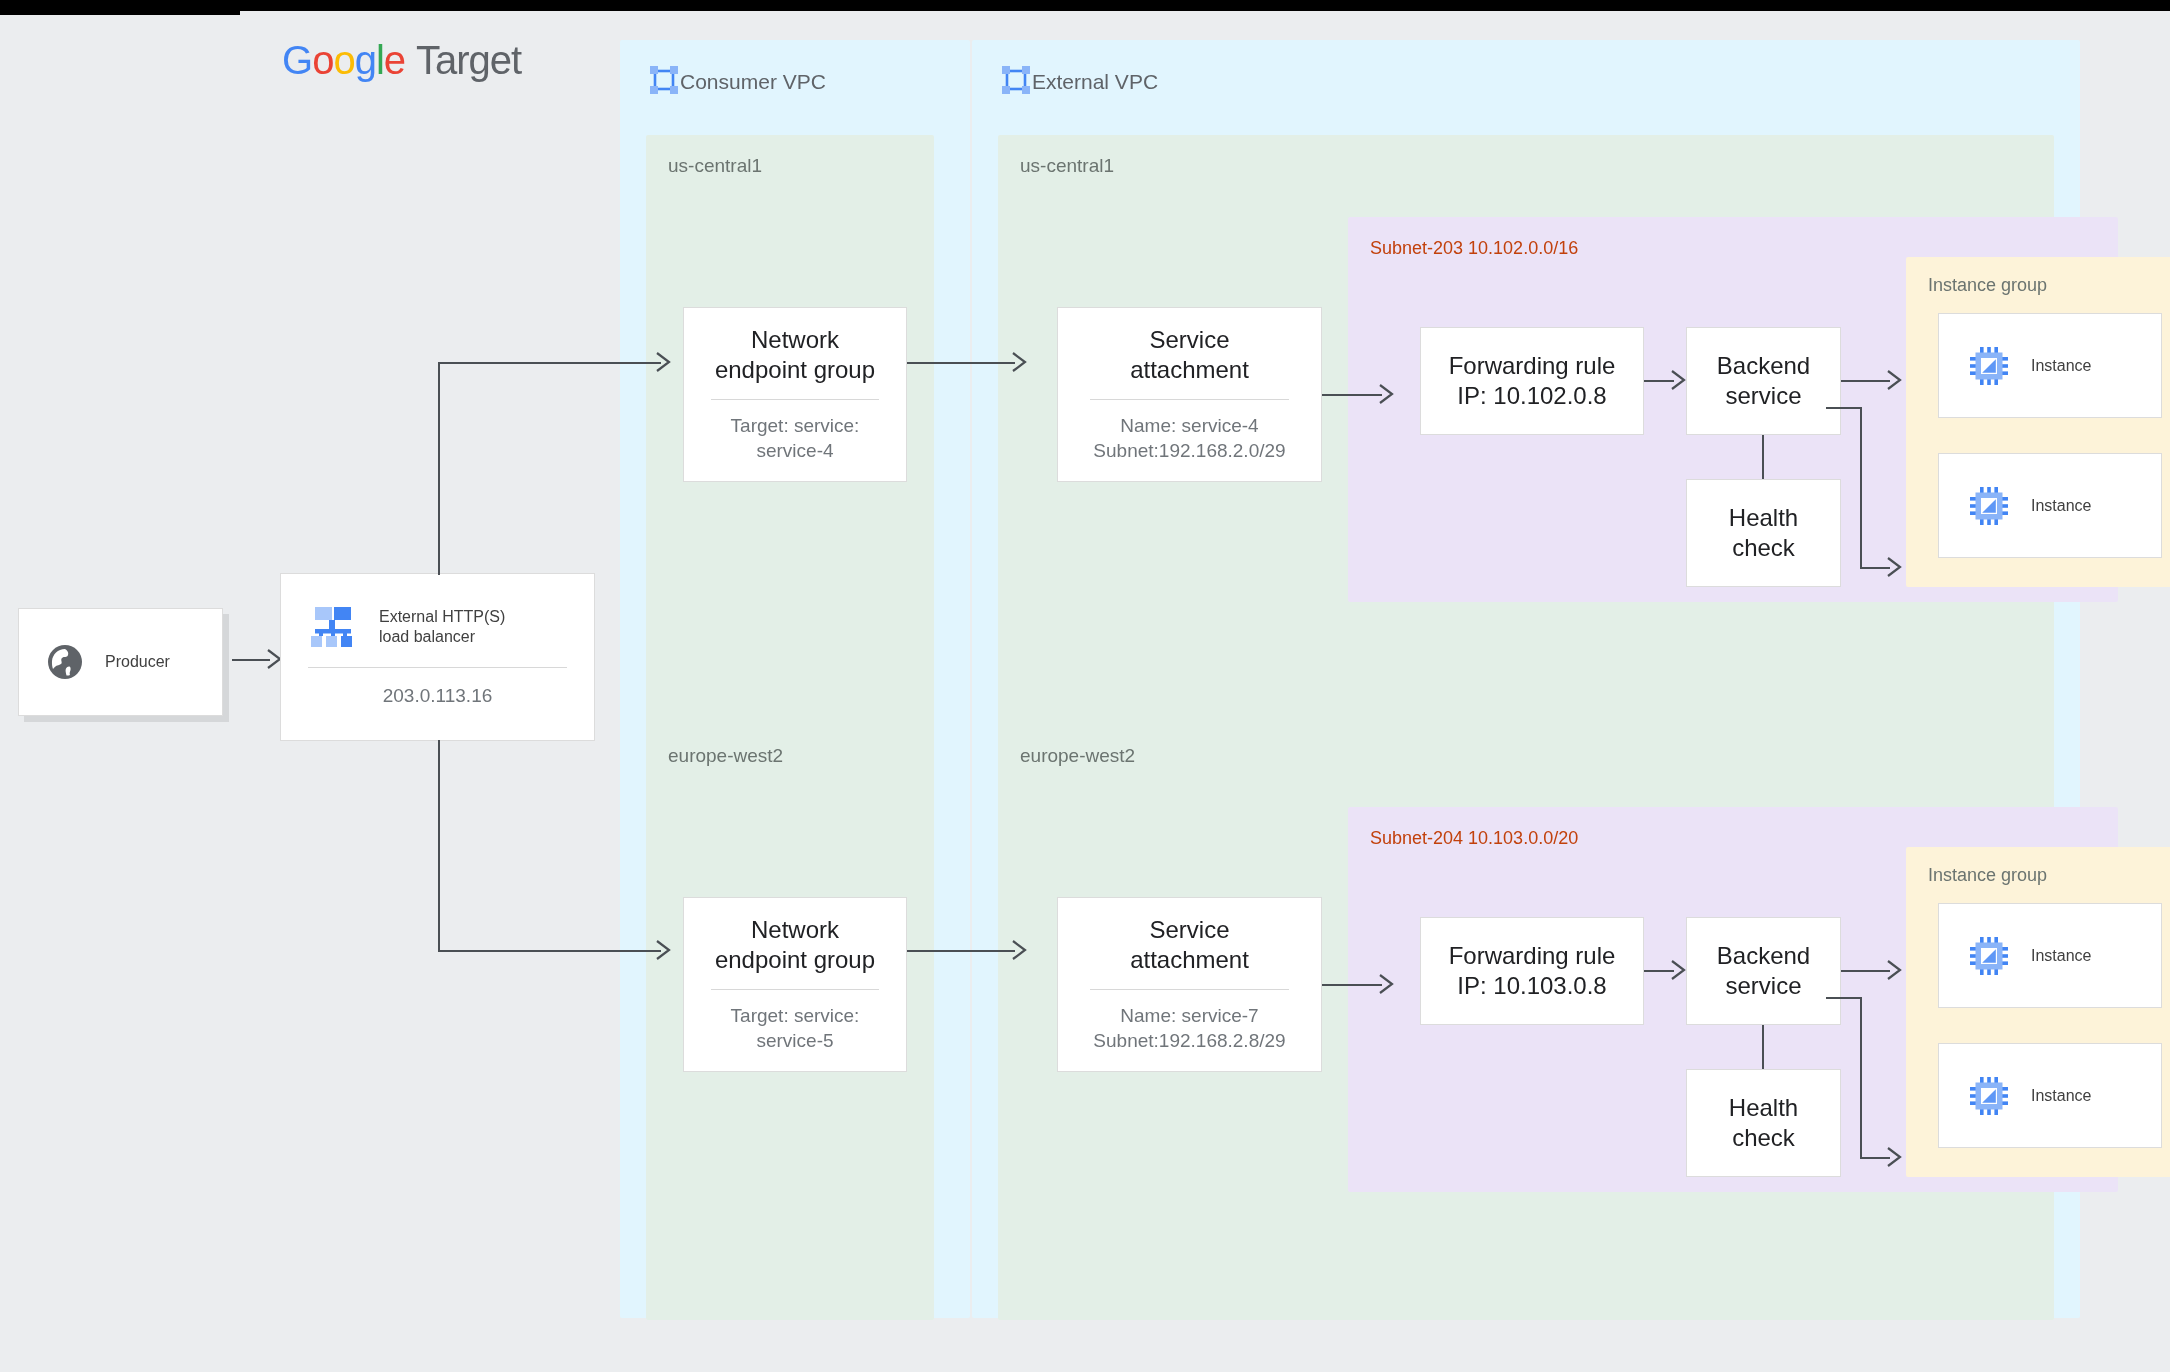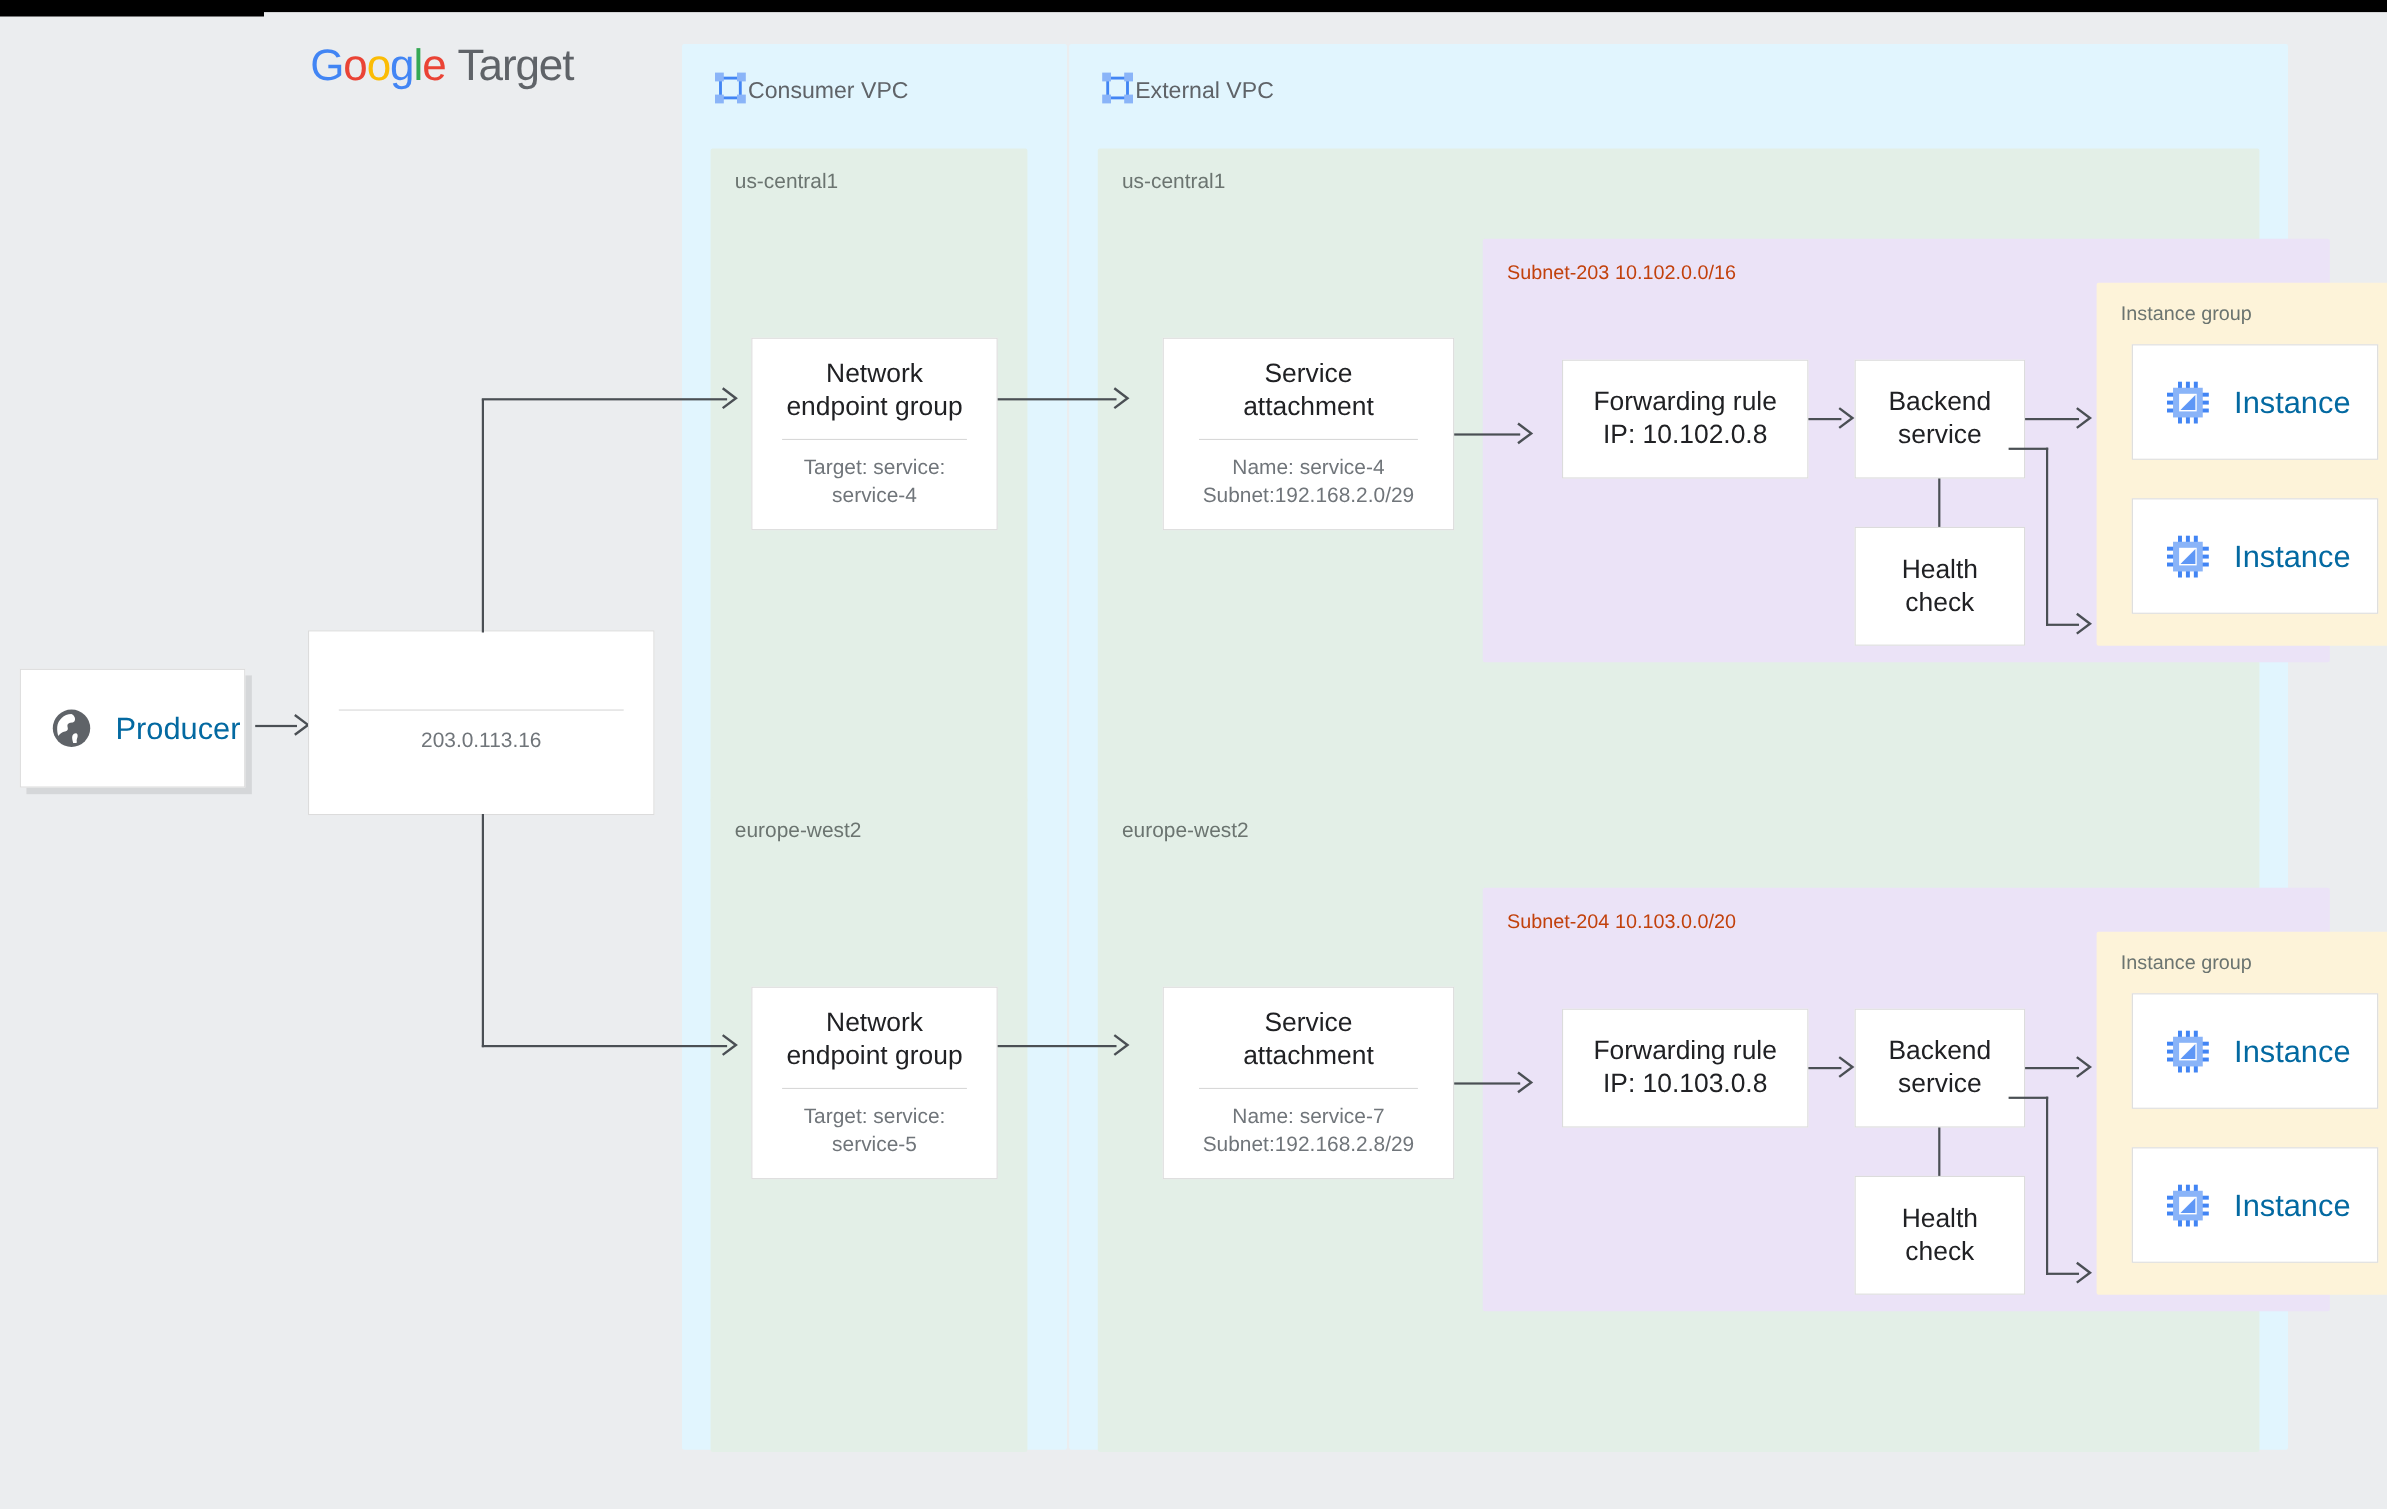--- a/index.html
+++ b/index.html
@@ -36,21 +36,21 @@
   
   .card{position:absolute;background:#fff;border:1px solid #dcdcdc;box-sizing:border-box;
         display:flex;flex-direction:column;align-items:center;justify-content:center;}
   .card-title{font-size:24px;color:#202124;text-align:center;line-height:1.25;white-space:pre-line;}
   .card-div{width:76%;height:1px;background:#d8d8d8;margin:14px 0 14px 0;}
   .card-sub{font-size:19px;color:#70757a;text-align:center;line-height:1.3;white-space:pre-line;}
   .card-plain .card-title{font-size:24px;}
 
   .card-row{position:absolute;background:#fff;border:1px solid #dcdcdc;box-sizing:border-box;
             display:flex;flex-direction:row;align-items:center;}
-  .row-label{font-size:28px;color:#0369a1;white-space:pre-line;line-height:1.25;}
+  .row-label{font-size:16px;color:#404040;white-space:pre-line;line-height:1.25;}
 
   .shadowbox{box-shadow:6px 6px 0 0 rgba(0,0,0,0.09);}
 
   
   .ln{position:absolute;background:#4a4f54;}
   .hl{height:2px;}
   .vl{width:2px;}
   svg.arrowhead{position:absolute;overflow:visible;}
 </style>
 </head>
@@ -347,20 +347,38 @@
   </span>
   <span class="row-label" style="margin-left:20px;">Producer</span>
 </div>
 
 <div class="ln hl" style="left:232px;top:659px;width:38px;"></div>
 <svg class="arrowhead" style="left:266px;top:649px;" width="18" height="20">
   <polyline points="2,1 14,10 2,19" fill="none" stroke="#4a4f54" stroke-width="2.2"></polyline>
 </svg>
 
 <div class="card" style="left:280px;top:573px;width:315px;height:168px;align-items:stretch;justify-content:center;">
+  <div style="display:flex;align-items:center;padding:0 0 0 28px;">
+    <span style="display:flex;">
+      <svg width="48" height="44" viewBox="0 0 48 44">
+        <rect x="6" y="2" width="17" height="13" fill="#A8C7FA"></rect>
+        <rect x="25" y="2" width="17" height="13" fill="#4285F4"></rect>
+        <rect x="20" y="15" width="6" height="9" fill="#4285F4"></rect>
+        <rect x="6" y="24" width="36" height="4.5" fill="#4285F4"></rect>
+        <rect x="10" y="26" width="4" height="5" fill="#4285F4"></rect>
+        <rect x="22" y="26" width="4" height="5" fill="#4285F4"></rect>
+        <rect x="34" y="26" width="4" height="5" fill="#4285F4"></rect>
+        <rect x="2" y="31" width="11" height="11" fill="#A8C7FA"></rect>
+        <rect x="17" y="31" width="11" height="11" fill="#A8C7FA"></rect>
+        <rect x="32" y="31" width="11" height="11" fill="#4285F4"></rect>
+      </svg>
+    </span>
+    <span class="row-label" style="margin-left:22px;">External HTTP(S)
+load balancer</span>
+  </div>
   <div class="card-div" style="width:83%;align-self:center;margin:18px 0 16px 0;"></div>
   <div class="card-sub" style="align-self:center;">203.0.113.16</div>
 </div>
 
 <div class="ln vl" style="left:438px;top:363px;height:212px;"></div>
 <div class="ln hl" style="left:438px;top:362px;width:223px;"></div>
 <svg class="arrowhead" style="left:655px;top:352px;" width="18" height="20">
   <polyline points="2,1 14,10 2,19" fill="none" stroke="#4a4f54" stroke-width="2.2"></polyline>
 </svg>
 

